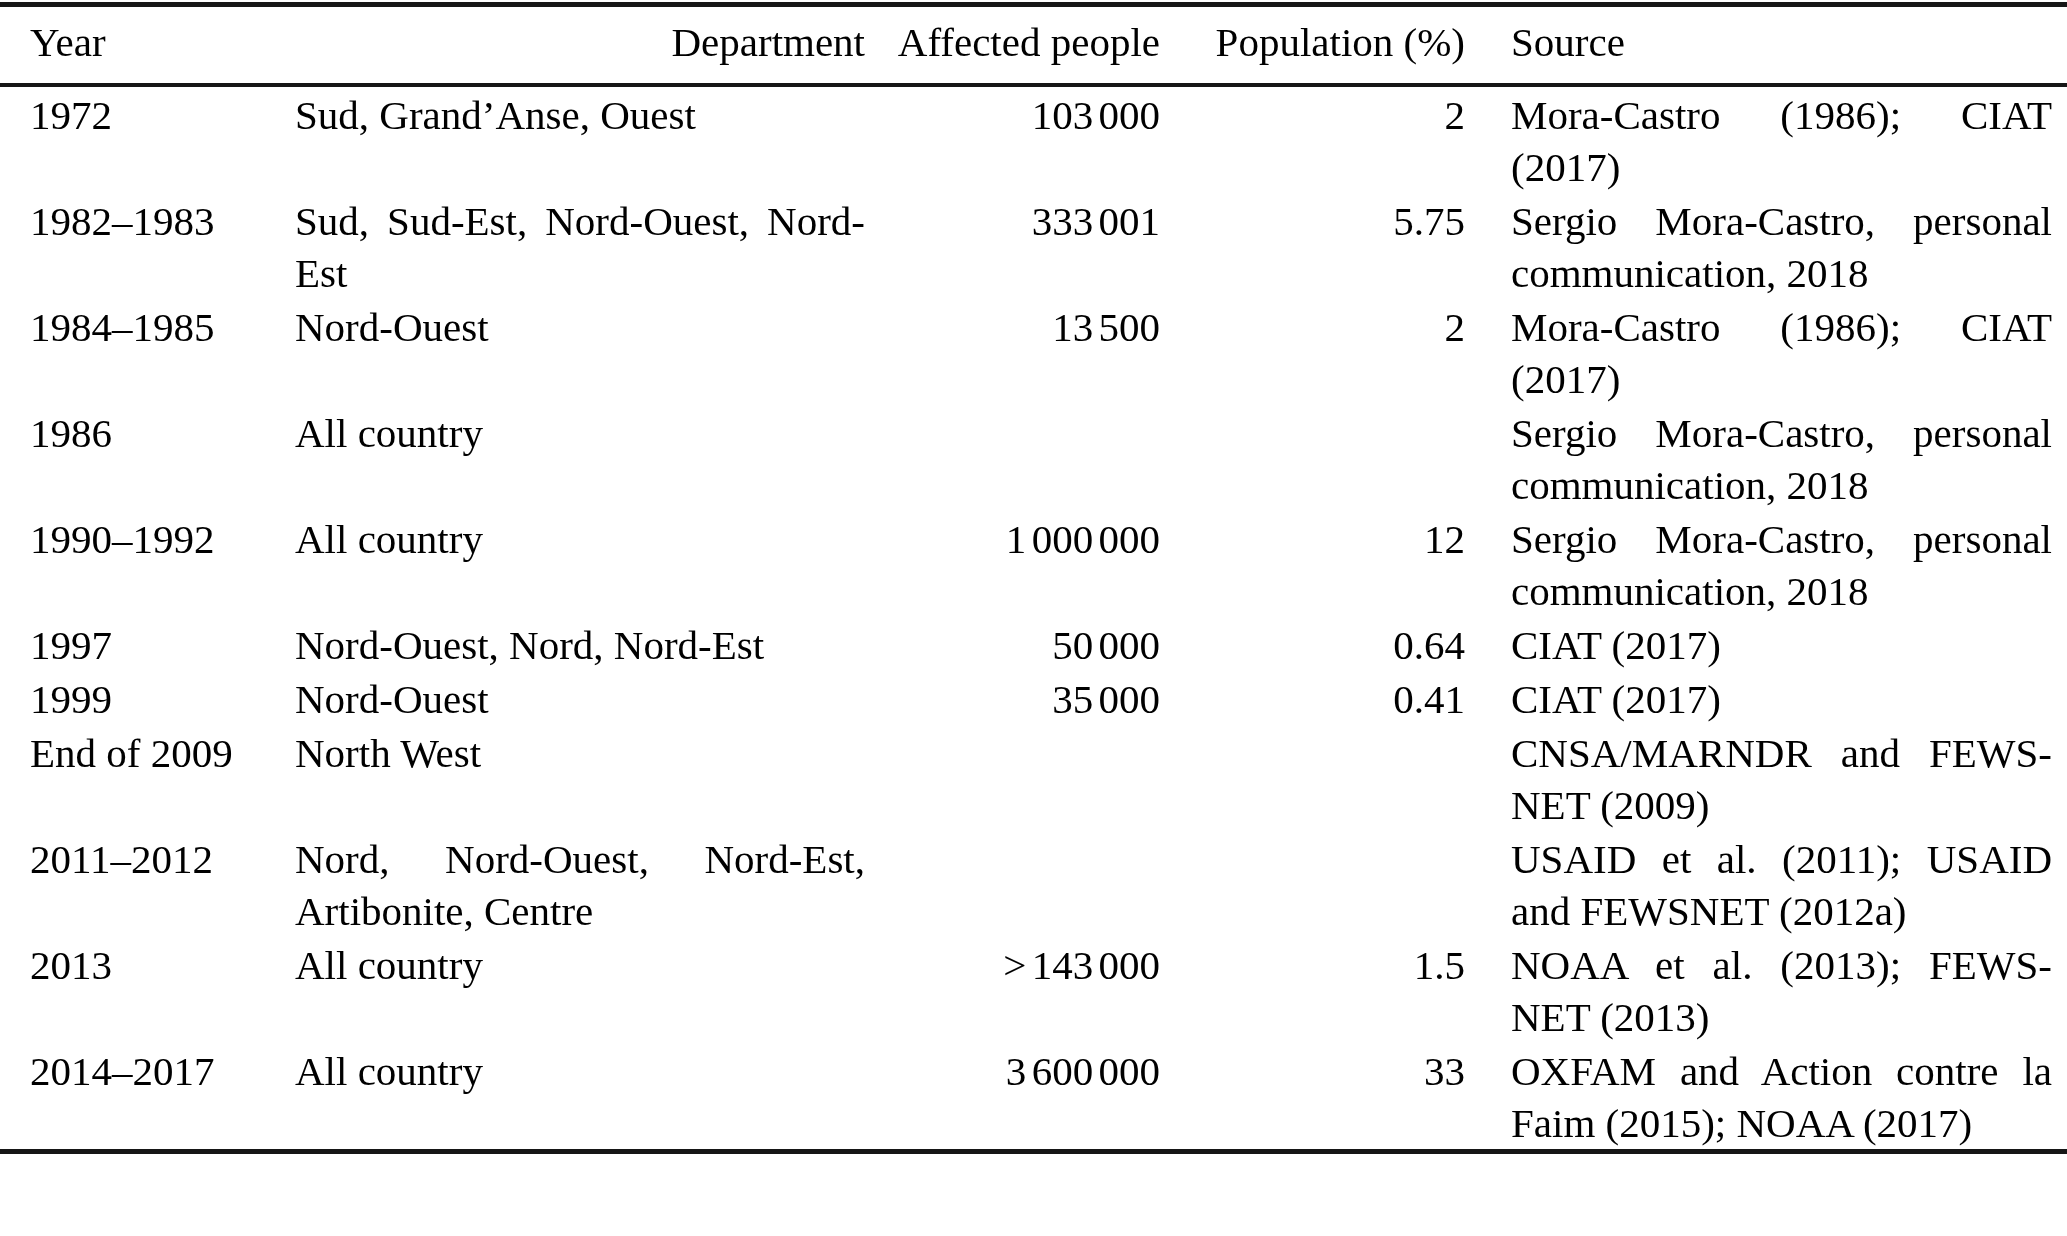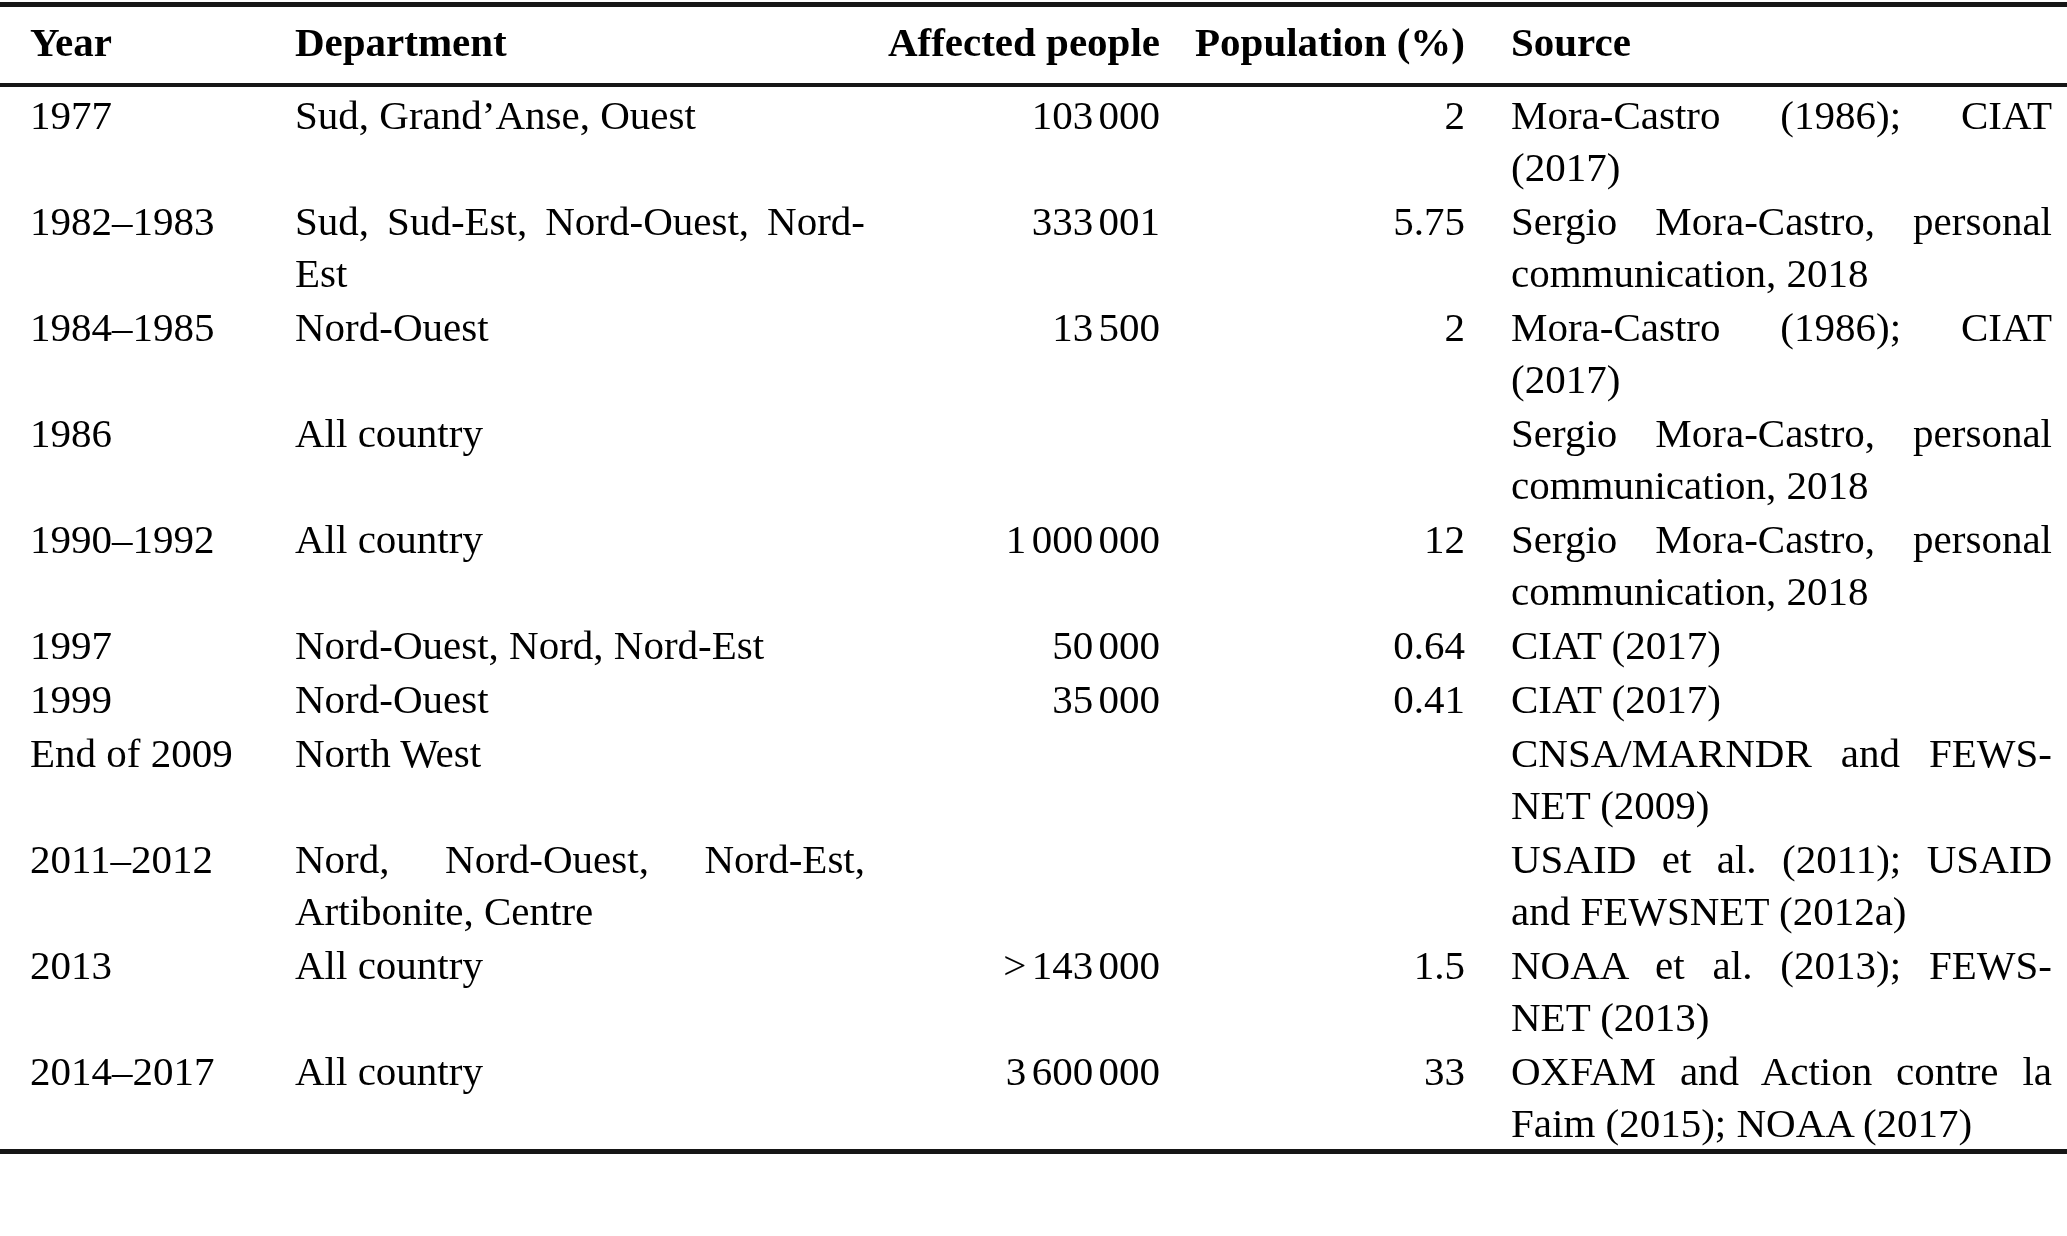--- a/index.html
+++ b/index.html
@@ -12,30 +12,30 @@
     font-family:"Liberation Serif","DejaVu Serif",serif;
     font-size:41px;line-height:52px;
   }
   table{
     width:2067px;table-layout:fixed;border-collapse:collapse;
     border-top:5px solid var(--rule);
     border-bottom:5px solid var(--rule);
     margin-top:2px;
   }
   th{
-    font-weight:bold;text-align:left;vertical-align:top;
+    font-weight:normal;text-align:left;vertical-align:top;
     border-bottom:4px solid var(--rule);
     padding:9px 0 15px 0;
   }
   td{vertical-align:top;padding:2px 0 0 0;}
   
   th.cell-year, td.cell-year{padding-left:30px;}
   td.cell-department, th.cell-department{padding-right:0;}
   td.cell-department{text-align:justify;text-align-last:left;padding-right:0;}
-  th.cell-department{padding-left:30px;}
+  th.cell-department{padding-left:30px;text-align:right;}
   td.cell-department{padding-left:30px;margin-top:40px;}
   th.cell-affected, td.cell-affected{text-align:right;}
   td.cell-affected{word-spacing:-0.12em;}
   th.cell-population, td.cell-population{text-align:right;}
   td.cell-population{word-spacing:-0.12em;}
   th.cell-source, td.cell-source{padding-left:46px;padding-right:15px;}
   td.cell-source{text-align:justify;text-align-last:left;}
 </style>
 </head>
 <body>
@@ -53,21 +53,21 @@
       <tr>
         <th class="cell-year">Year</th>
         <th class="cell-department">Department</th>
         <th class="cell-affected">Affected people</th>
         <th class="cell-population">Population (%)</th>
         <th class="cell-source">Source</th>
       </tr>
     </thead>
     <tbody>
         <tr>
-          <td class="cell-year">1977</td>
+          <td class="cell-year">1972</td>
           <td class="cell-department">Sud, Grand’Anse, Ouest</td>
           <td class="cell-affected">103 000</td>
           <td class="cell-population">2</td>
           <td class="cell-source">Mora-Castro (1986); CIAT (2017)</td>
         </tr>
         <tr>
           <td class="cell-year">1982–1983</td>
           <td class="cell-department">Sud, Sud-Est, Nord-Ouest, Nord-Est</td>
           <td class="cell-affected">333 001</td>
           <td class="cell-population">5.75</td>

